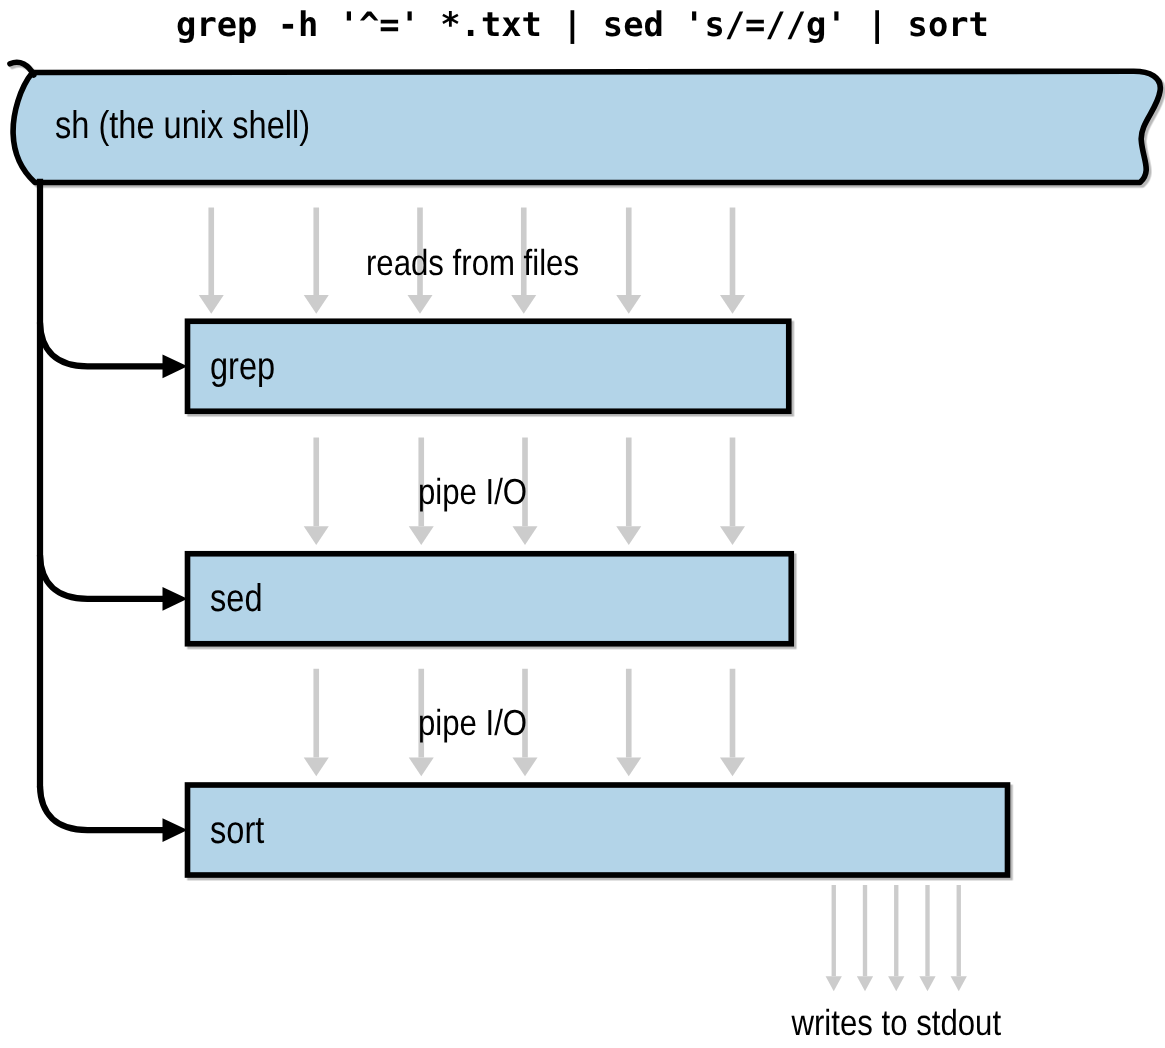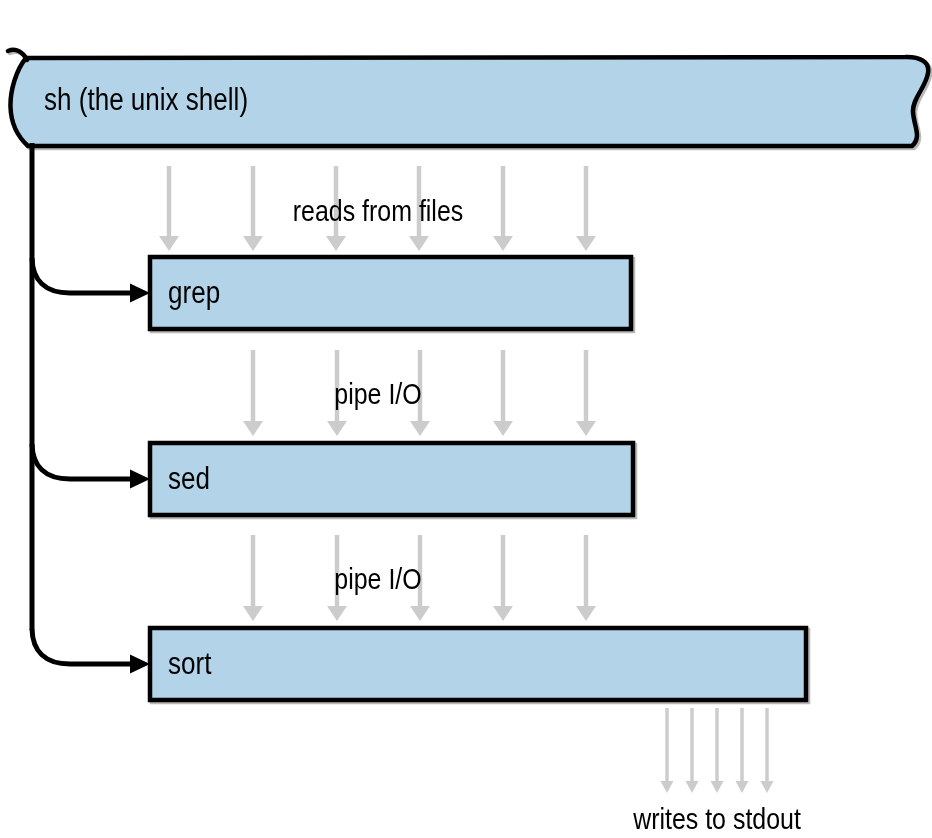--- a/index.html
+++ b/index.html
@@ -103,20 +103,21 @@
           <line x1="717" x2="717" y1="708" y2="781" stroke="#cccccc" stroke-width="3.5"></line>
           <polygon points="710.5,781 723.5,781 717,793" fill="#cccccc"></polygon>
           <line x1="742" x2="742" y1="708" y2="781" stroke="#cccccc" stroke-width="3.5"></line>
           <polygon points="735.5,781 748.5,781 742,793" fill="#cccccc"></polygon>
           <line x1="767" x2="767" y1="708" y2="781" stroke="#cccccc" stroke-width="3.5"></line>
           <polygon points="760.5,781 773.5,781 767,793" fill="#cccccc"></polygon>
         </g>
       </g>
   </svg>
 
+  <div class="lbl title">grep -h '^=' *.txt | sed 's/=//g' | sort</div>
 
   <div class="lbl banner-label condensed">sh (the unix shell)</div>
 
   <div class="lbl proc-label condensed" style="left:168px;top:277px;">grep</div>
   <div class="lbl proc-label condensed" style="left:168px;top:463px;">sed</div>
   <div class="lbl proc-label condensed" style="left:168px;top:648px;">sort</div>
 
   <div class="lbl flow-label centered" style="left:228px;top:196px;">reads from files</div>
   <div class="lbl flow-label centered" style="left:228px;top:379px;">pipe I/O</div>
   <div class="lbl flow-label centered" style="left:228px;top:564px;">pipe I/O</div>

